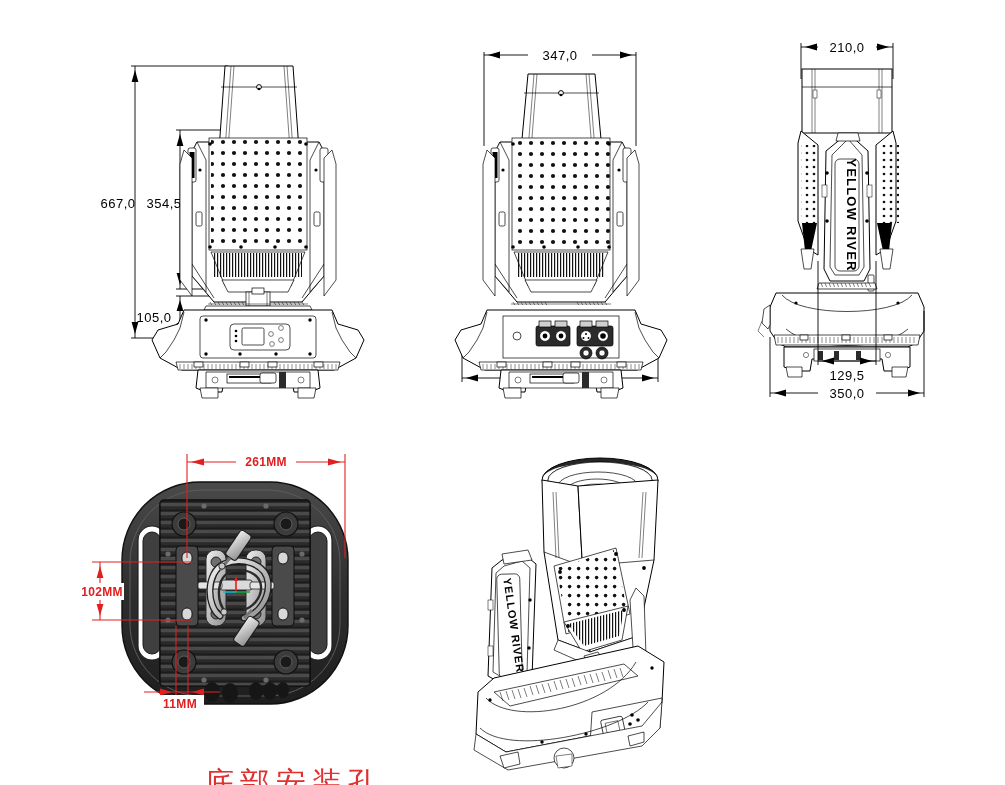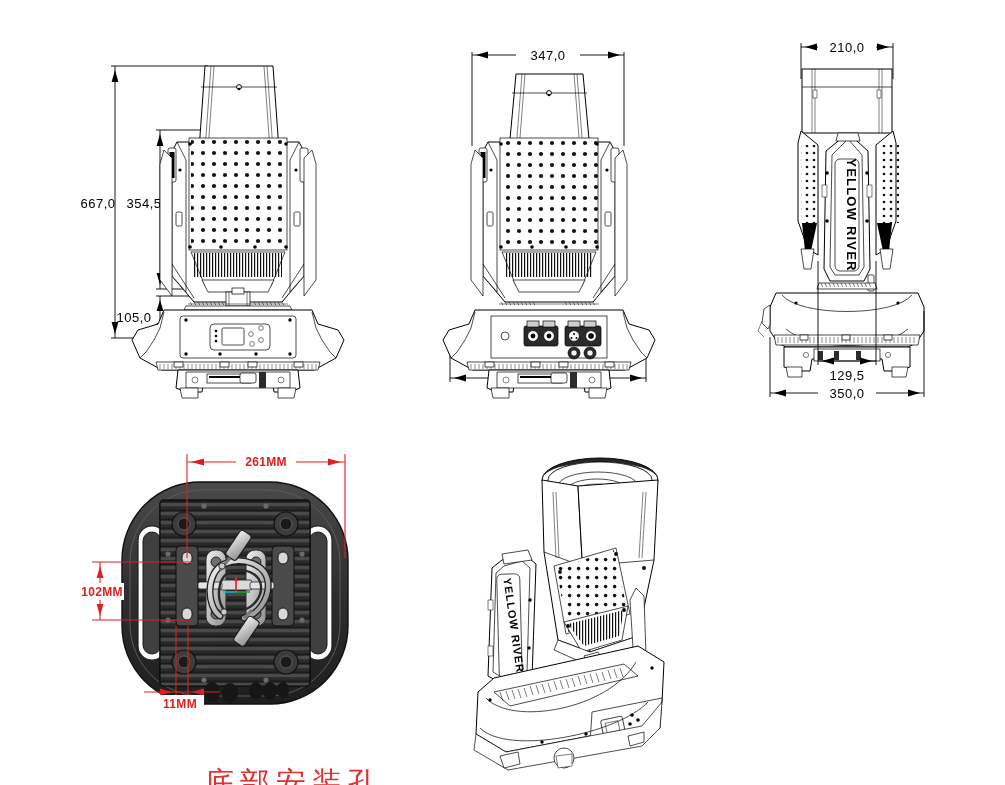--- a/index.html
+++ b/index.html
@@ -20,21 +20,21 @@
   .fillw{fill:#ffffff;}
   .fillk{fill:#000000;}
   .fdark{fill:#2b2b2b;}
   .flight{fill:#cfcfcf;}
 </style>
 </head>
 <body>
 
 <div class="stage">
 
-  <div class="view" style="left:68px;top:40px;width:320px;height:360px;">
+  <div class="view" style="left:88px;top:40px;width:320px;height:360px;">
     <svg width="320" height="360" viewBox="0 0 320 360">
       <defs>
         <pattern id="dots-f" x="0" y="0" width="11" height="11" patternUnits="userSpaceOnUse">
           <circle cx="3" cy="3" r="2.1" fill="#111"></circle>
         </pattern>
         <pattern id="fins-f" x="0" y="0" width="3" height="10" patternUnits="userSpaceOnUse">
           <rect x="0" y="0" width="1.2" height="10" fill="#111"></rect>
         </pattern>
         <clipPath id="clipdots-f">
             <rect x="123" y="100" width="96" height="108"></rect>
@@ -182,21 +182,21 @@
         <rect class="ln-thin fillw" x="139" y="334" width="44" height="9"></rect>
         <rect class="fillk" x="141" y="336" width="40" height="2"></rect>
         <rect class="ln-thin fillw" x="172" y="333" width="16" height="10" rx="2"></rect>
         <rect class="fdark" x="191" y="332" width="7" height="16"></rect>
         <path class="ln-thin fillw" d="M112,348 L130,348 L130,358 L114,358 Z"></path>
         <path class="ln-thin fillw" d="M210,348 L228,348 L226,358 L210,358 Z"></path>
       </g>
     </svg>
   </div>
 
-  <div class="view" style="left:428px;top:30px;width:240px;height:370px;">
+  <div class="view" style="left:440px;top:30px;width:240px;height:370px;">
     <svg width="240" height="370" viewBox="0 0 240 370">
       <defs>
         <pattern id="dots-r" x="0" y="0" width="11" height="11" patternUnits="userSpaceOnUse">
           <circle cx="3" cy="3" r="2.1" fill="#111"></circle>
         </pattern>
         <pattern id="fins-r" x="0" y="0" width="3" height="10" patternUnits="userSpaceOnUse">
           <rect x="0" y="0" width="1.2" height="10" fill="#111"></rect>
         </pattern>
         <clipPath id="clipdots-r">
             <rect x="74" y="110" width="96" height="108"></rect>

